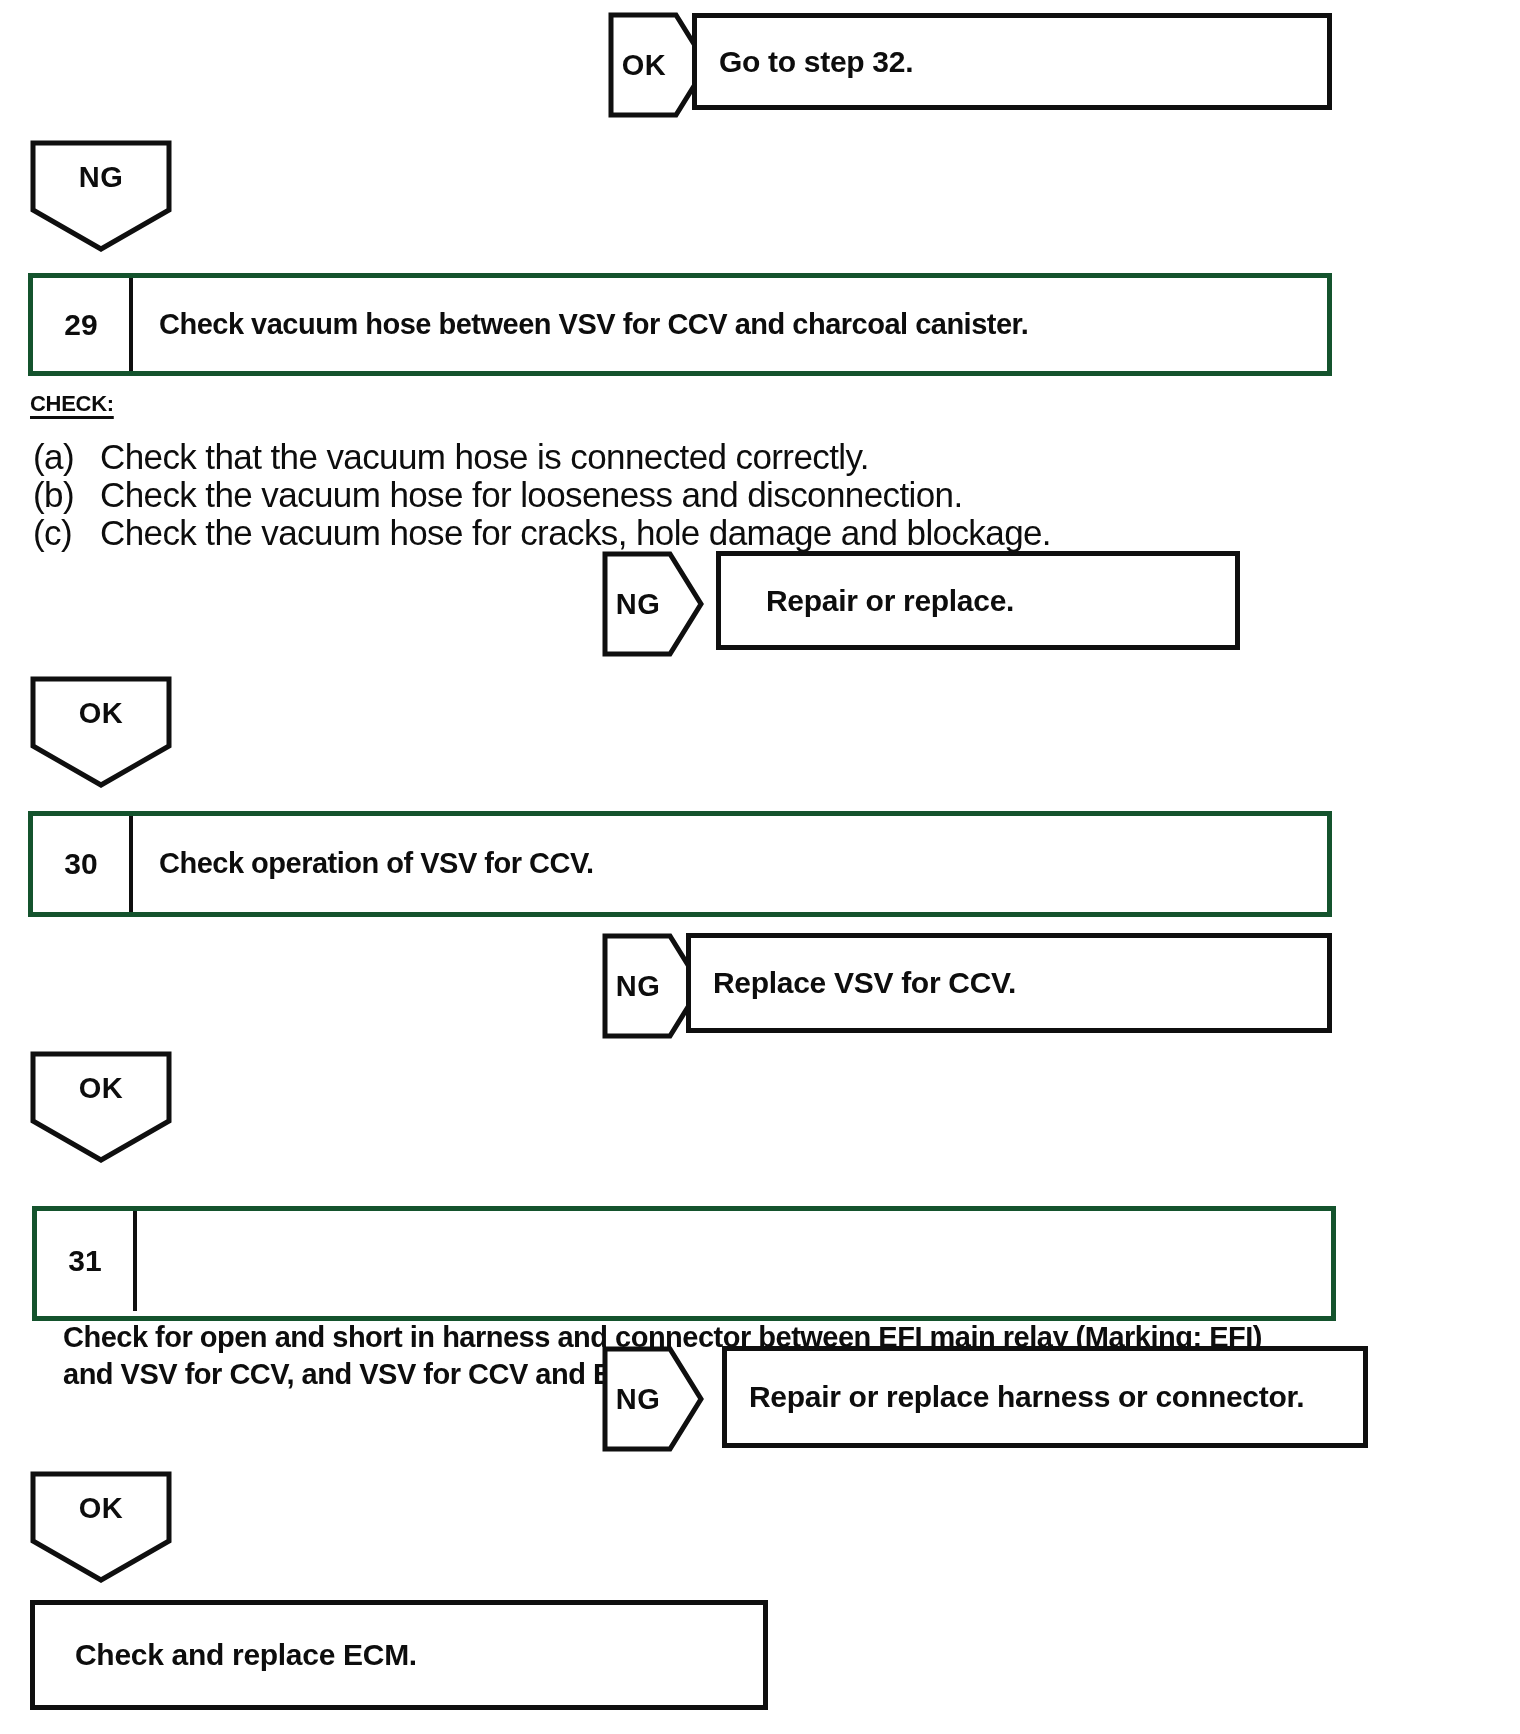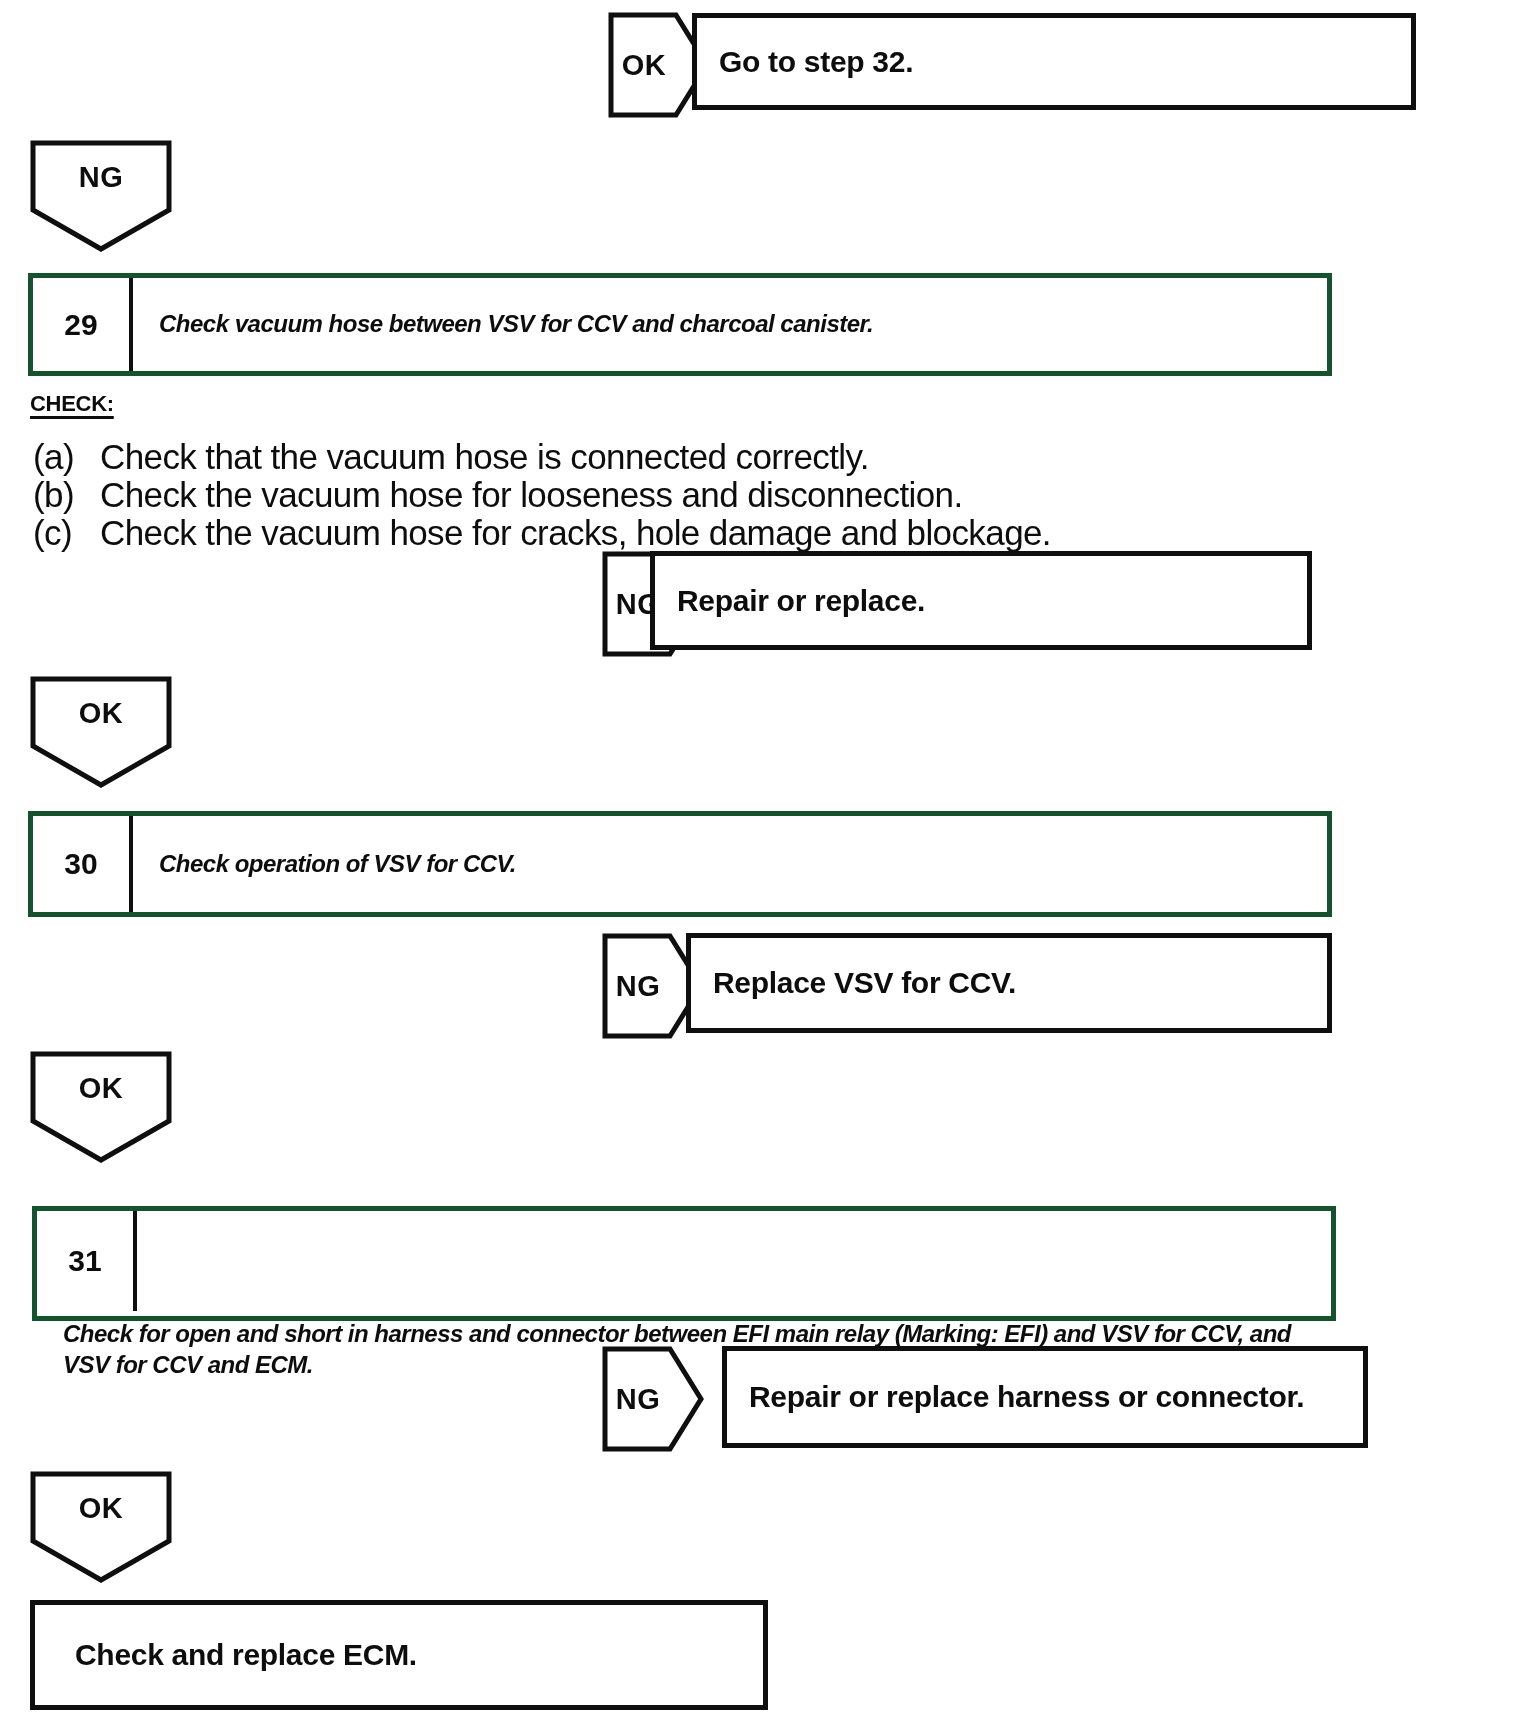--- a/index.html
+++ b/index.html
@@ -47,24 +47,23 @@
     justify-content:center;
     font-weight:700;
     font-size:30px;
   }
   .step-title {
     flex:1;
     display:flex;
     align-items:center;
     padding:8px 28px 8px 26px;
     font-weight:700;
-    font-size:24px;
+    font-size:29px;
     letter-spacing:-0.5px;
     line-height:1.28;
-    font-style:italic;
   }
 
   
   .pent { position:absolute; }
   .pent svg { display:block; }
   .pent polygon {
     fill:#ffffff;
     stroke:#0f0f0f;
     stroke-width:5;
     stroke-linejoin:miter;
@@ -106,21 +105,21 @@
 <body>
 
 <div id="canvas">
 
   <div class="pent pent-right" style="left:608px; top:12px;">
     <svg width="102" height="106" viewBox="0 0 102 106">
       <polygon points="3,3 68,3 99,53 68,103 3,103"></polygon>
     </svg>
     <div class="lbl">OK</div>
   </div>
-  <div class="action-box" style="left:692px; top:13px; width:724px; height:97px;">
+  <div class="action-box" style="left:692px; top:13px; width:640px; height:97px;">
     <div class="txt">Go to step 32.</div>
   </div>
 
   <div class="pent pent-down" style="left:30px; top:140px;">
     <svg width="142" height="112" viewBox="0 0 142 112">
       <polygon points="3,3 139,3 139,70 71,109 3,70"></polygon>
     </svg>
     <div class="lbl">NG</div>
   </div>
 
@@ -139,21 +138,21 @@
   <div class="check-row" style="left:33px; top:513px;">
     <span class="check-index">(c)</span><span>Check the vacuum hose for cracks, hole damage and blockage.</span>
   </div>
 
   <div class="pent pent-right" style="left:602px; top:551px;">
     <svg width="102" height="106" viewBox="0 0 102 106">
       <polygon points="3,3 68,3 99,53 68,103 3,103"></polygon>
     </svg>
     <div class="lbl">NG</div>
   </div>
-  <div class="action-box" style="left:650px; top:551px; width:662px; height:99px;">
+  <div class="action-box" style="left:716px; top:551px; width:524px; height:99px;padding-left:23px;">
     <div class="txt">Repair or replace.</div>
   </div>
 
   <div class="pent pent-down" style="left:30px; top:676px;">
     <svg width="142" height="112" viewBox="0 0 142 112">
       <polygon points="3,3 139,3 139,70 71,109 3,70"></polygon>
     </svg>
     <div class="lbl">OK</div>
   </div>
 

